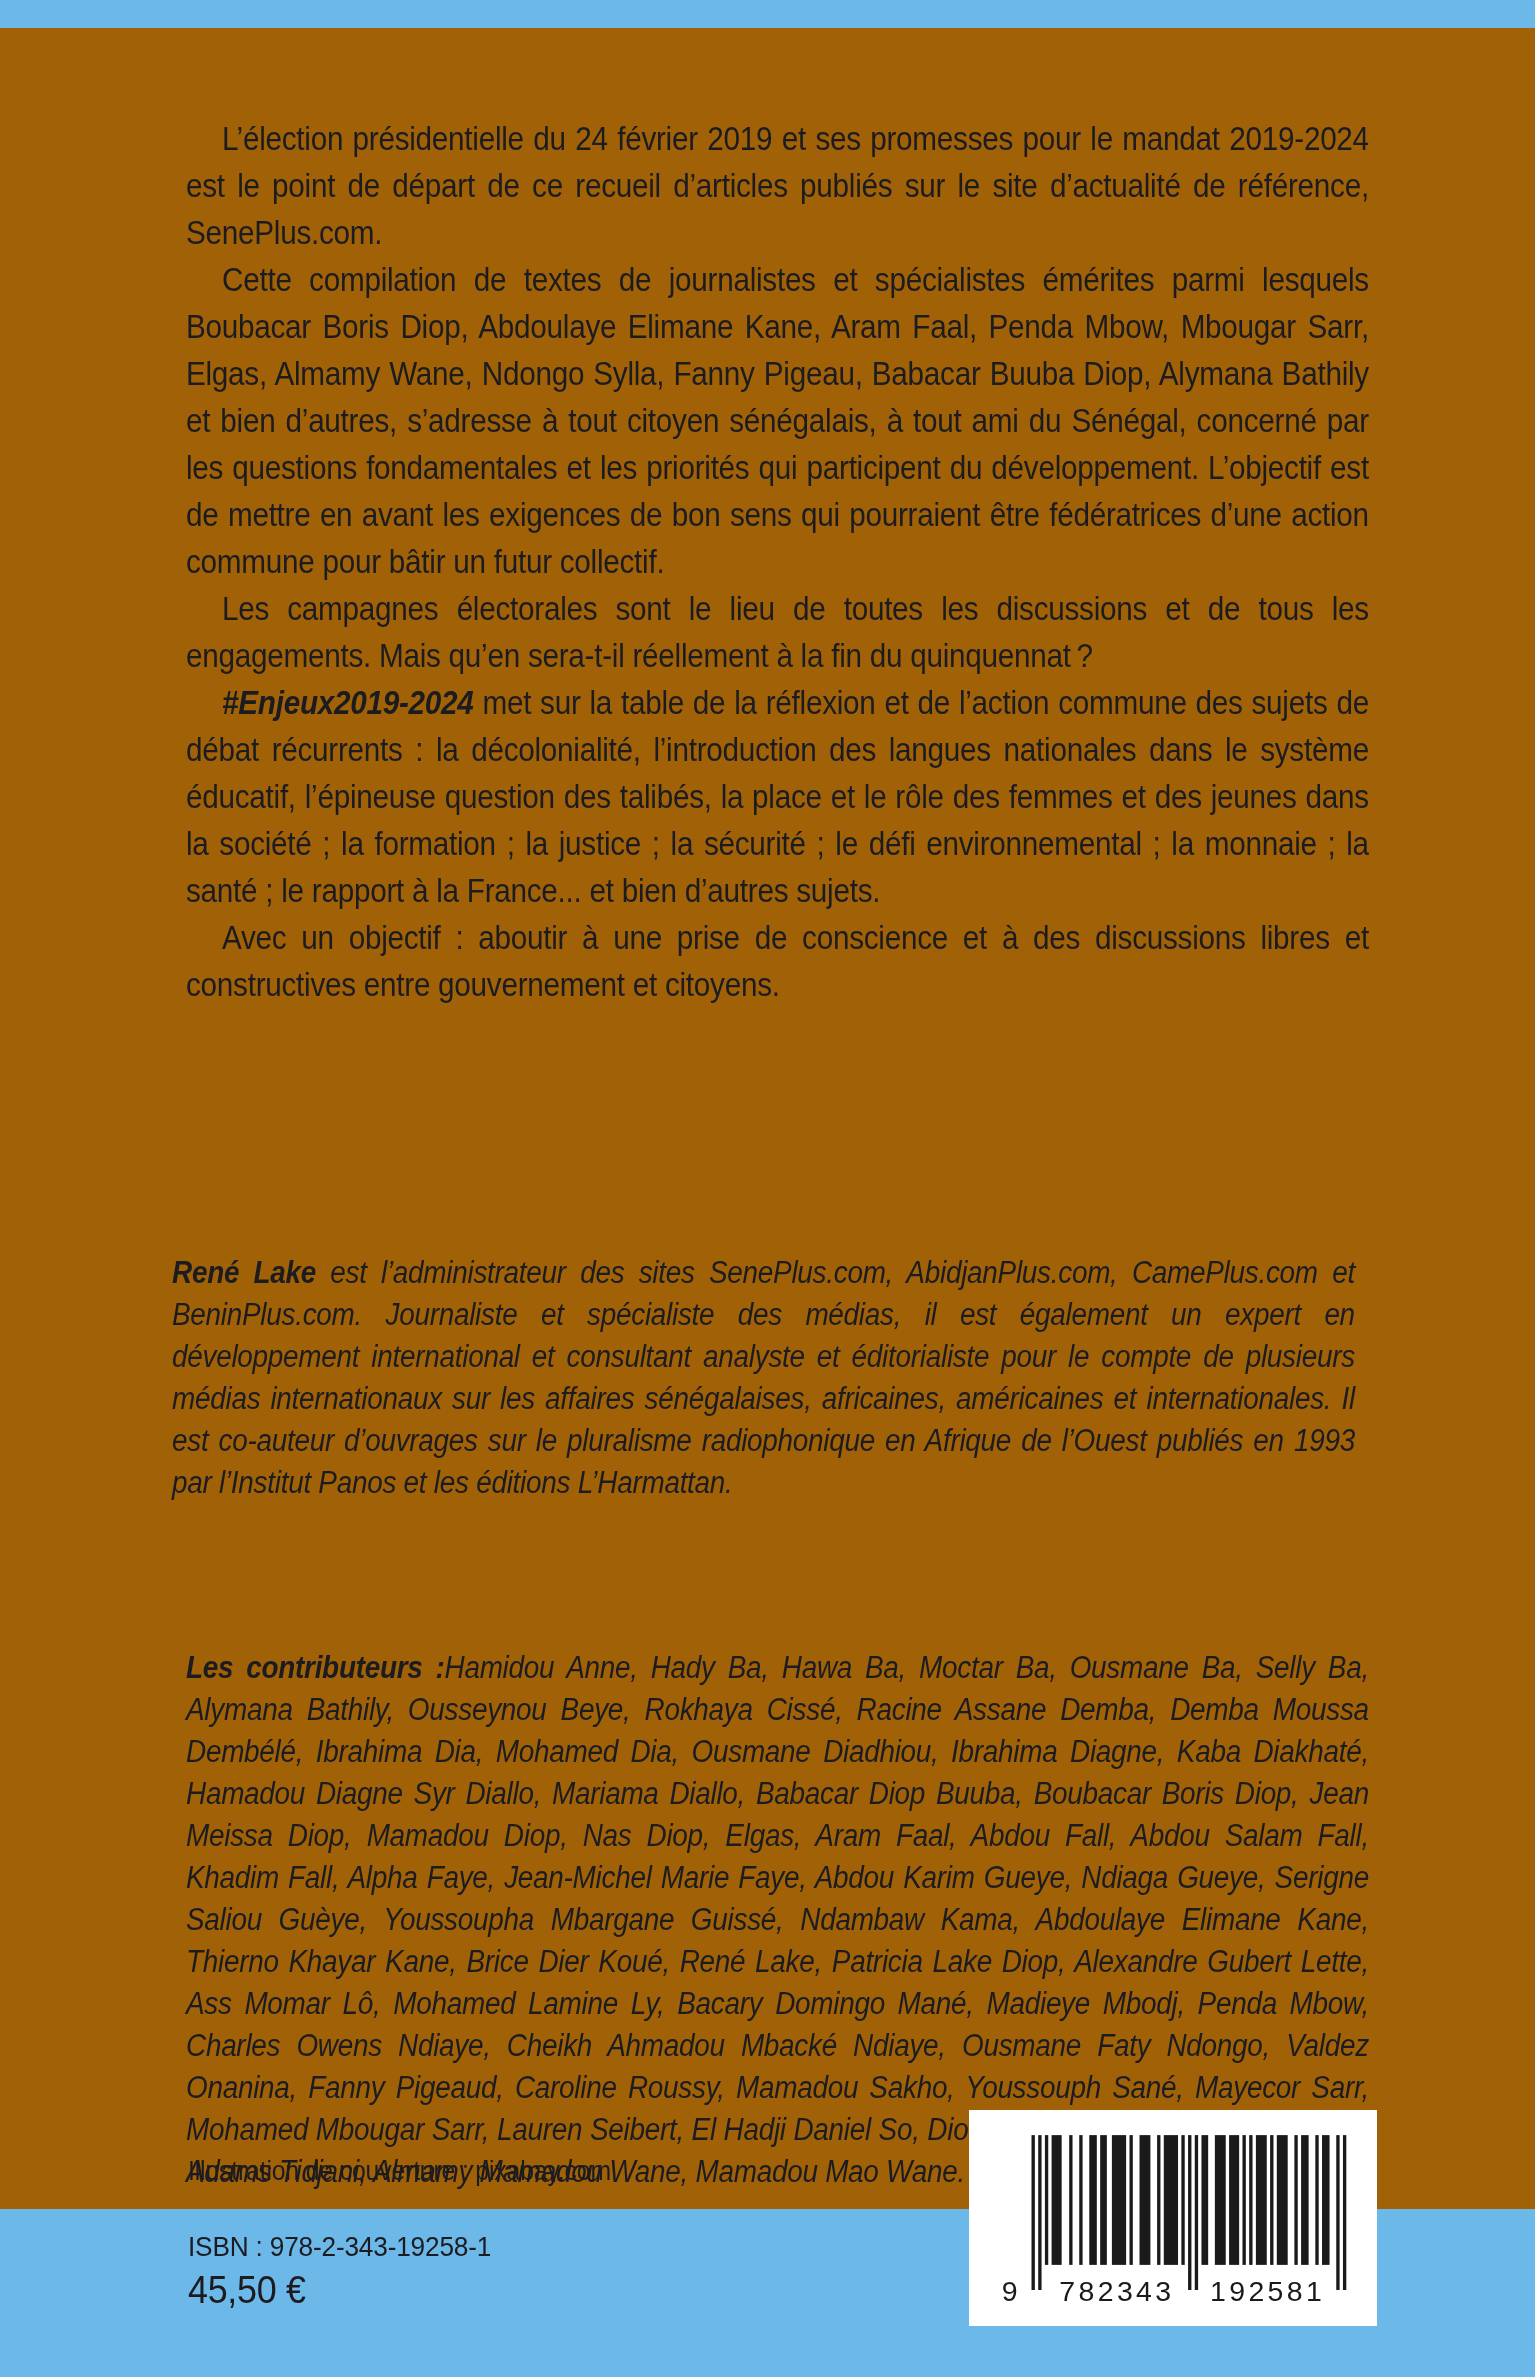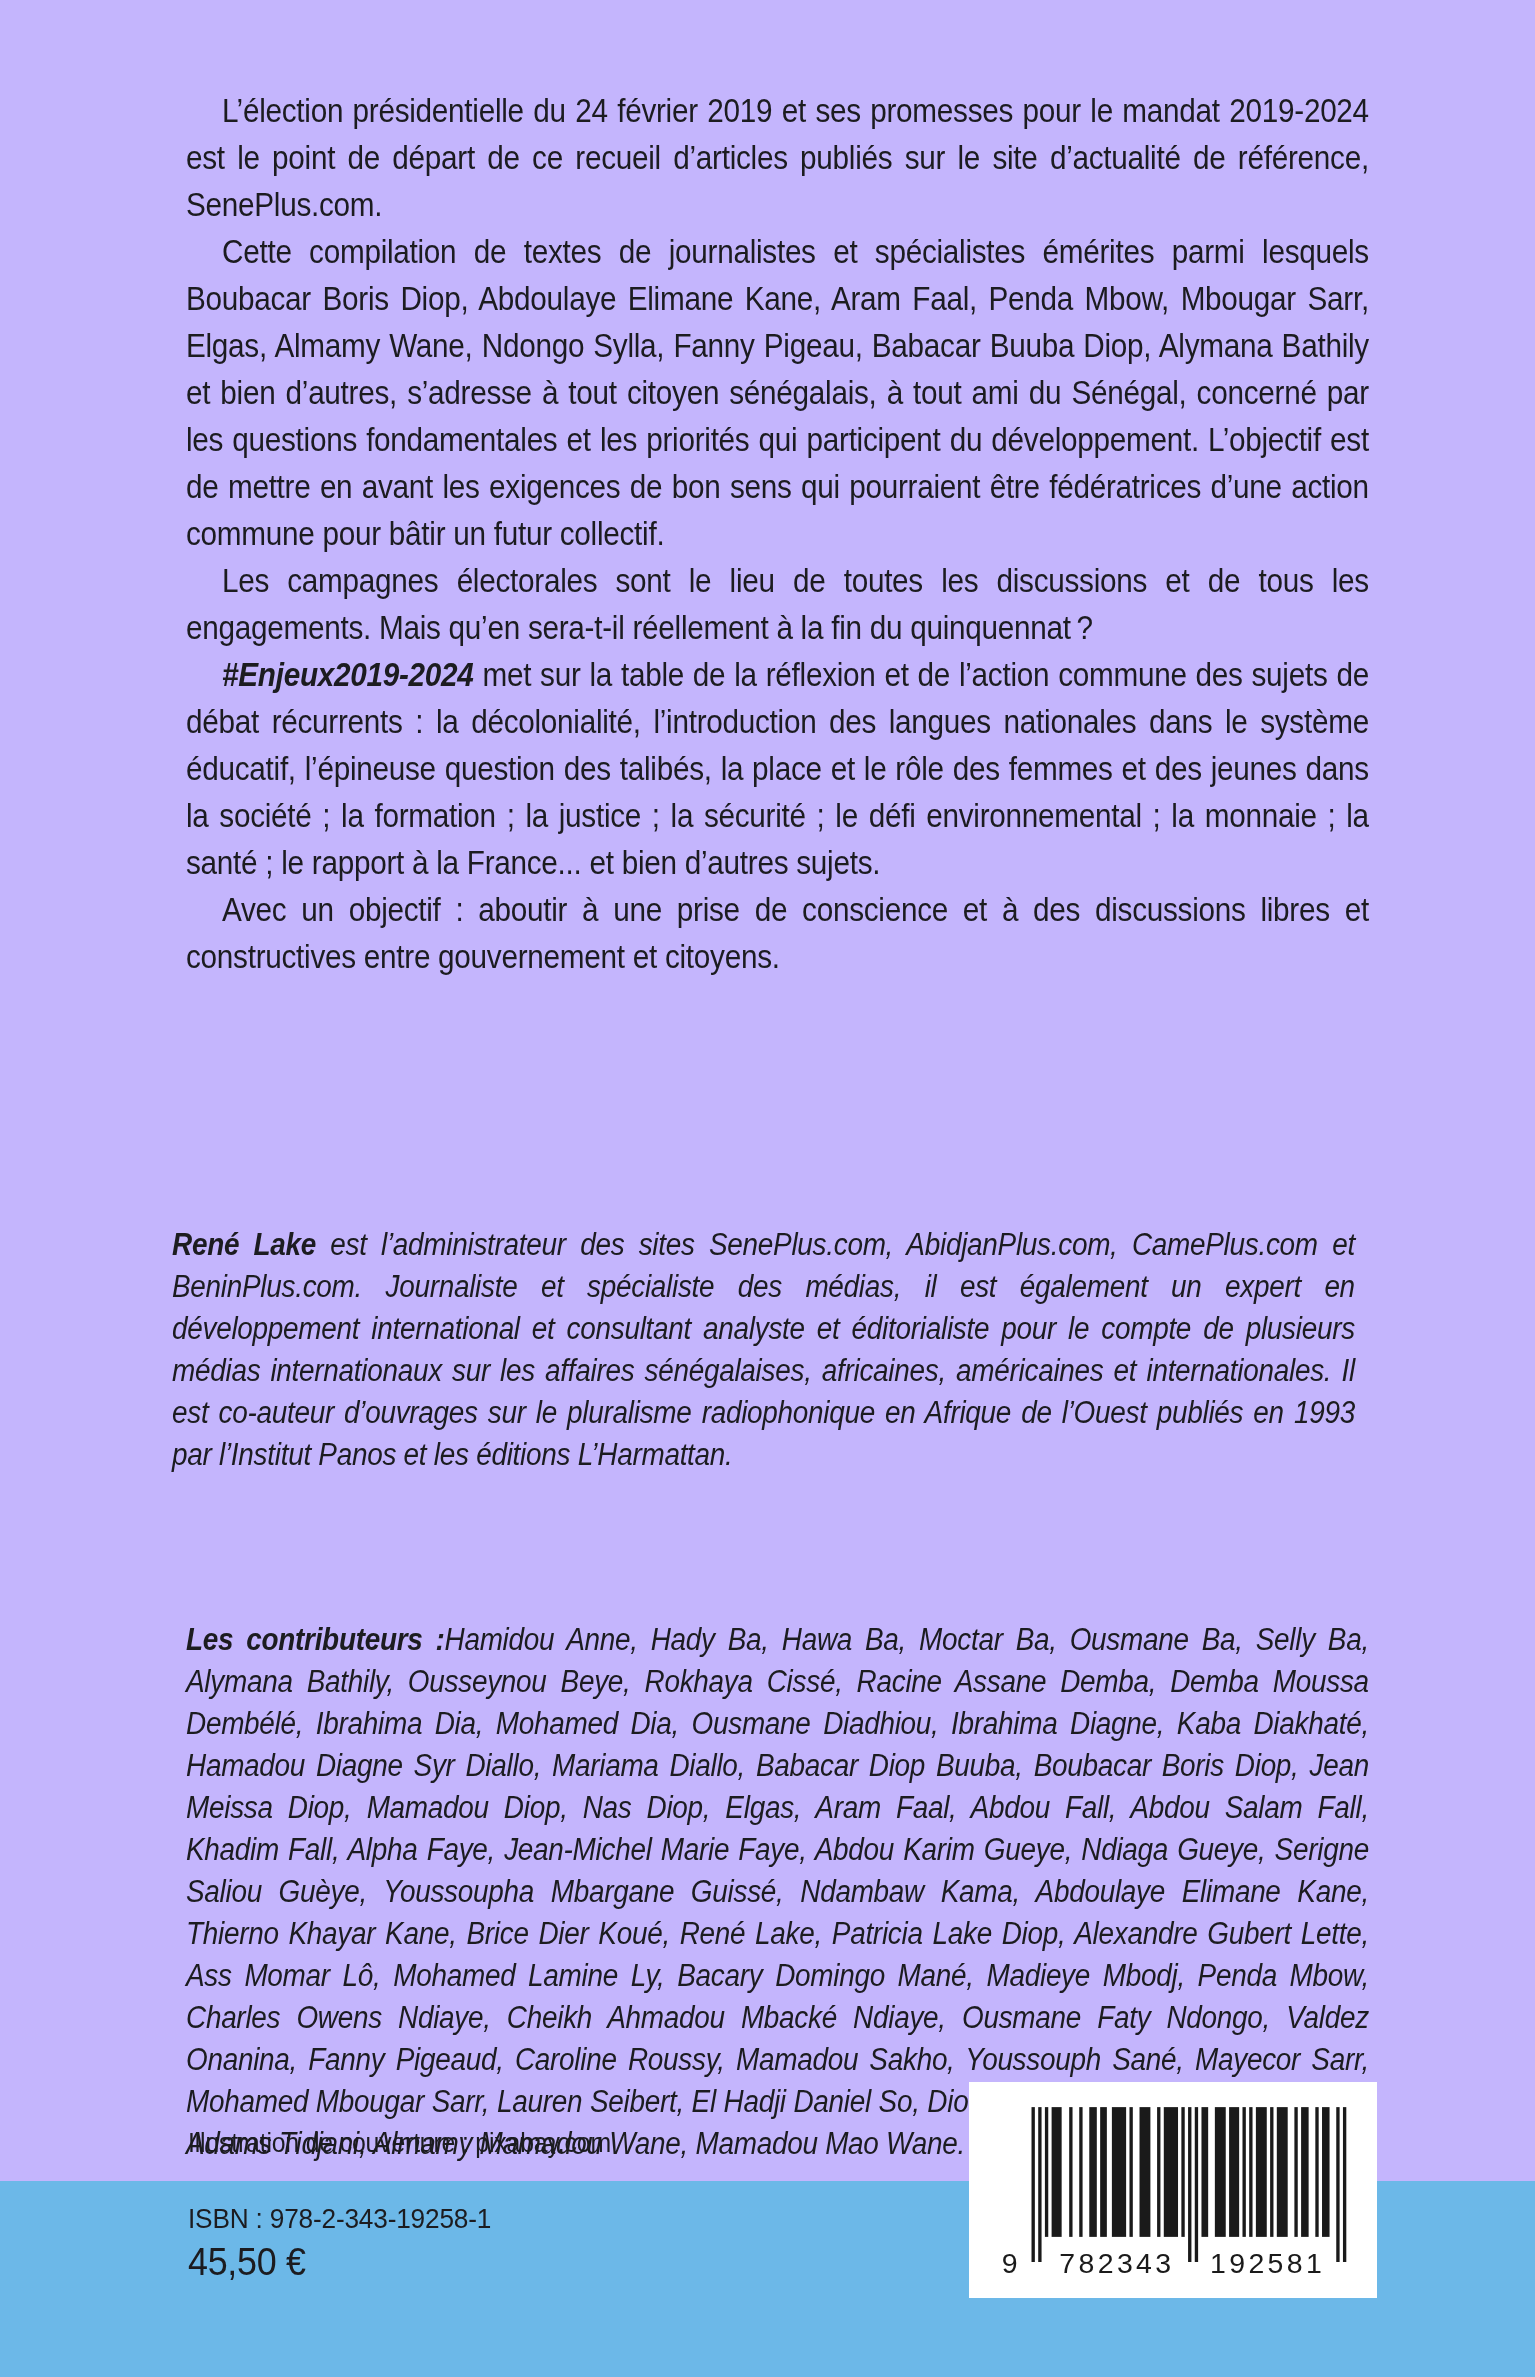--- a/index.html
+++ b/index.html
@@ -11,22 +11,23 @@
     height: 2377px;
     background: #6cb8e8;
     font-family: "Liberation Sans", "DejaVu Sans", sans-serif;
     color: #1c1c20;
     overflow: hidden;
   }
   .page {
     position: relative;
     width: 1535px;
     height: 2181px;
-    background: #c4b5fd;
+    background: #a16207;
     box-sizing: border-box;
+    margin-top: 28px;
   }
 
   
   .blurb {
     position: absolute;
     left: 186px;
     top: 87px;
     width: 1183px;
   }
   .blurb p {

